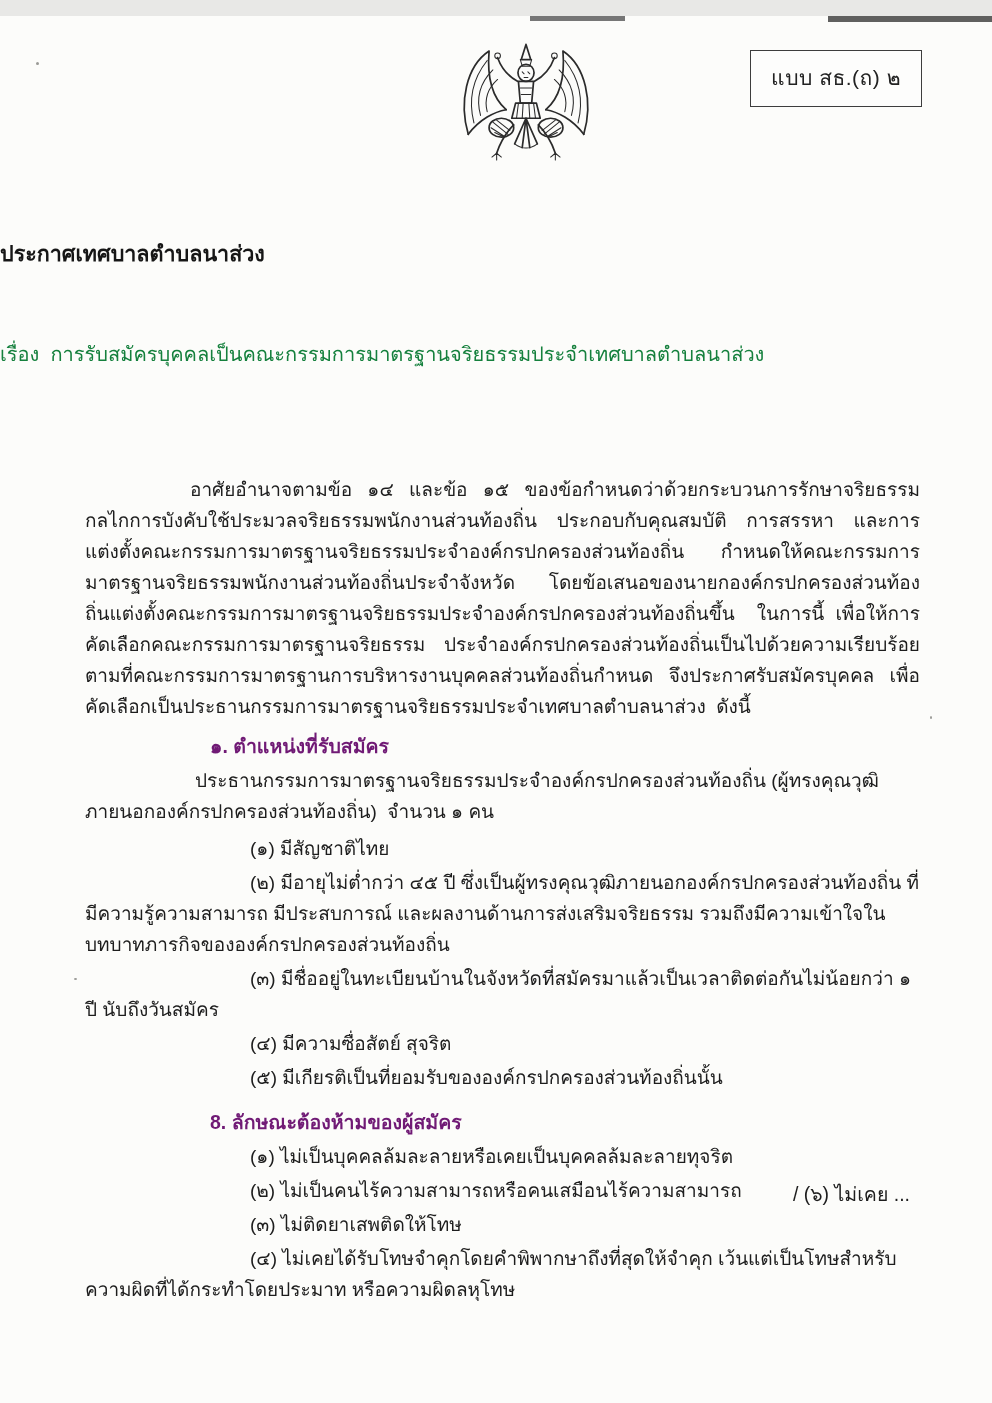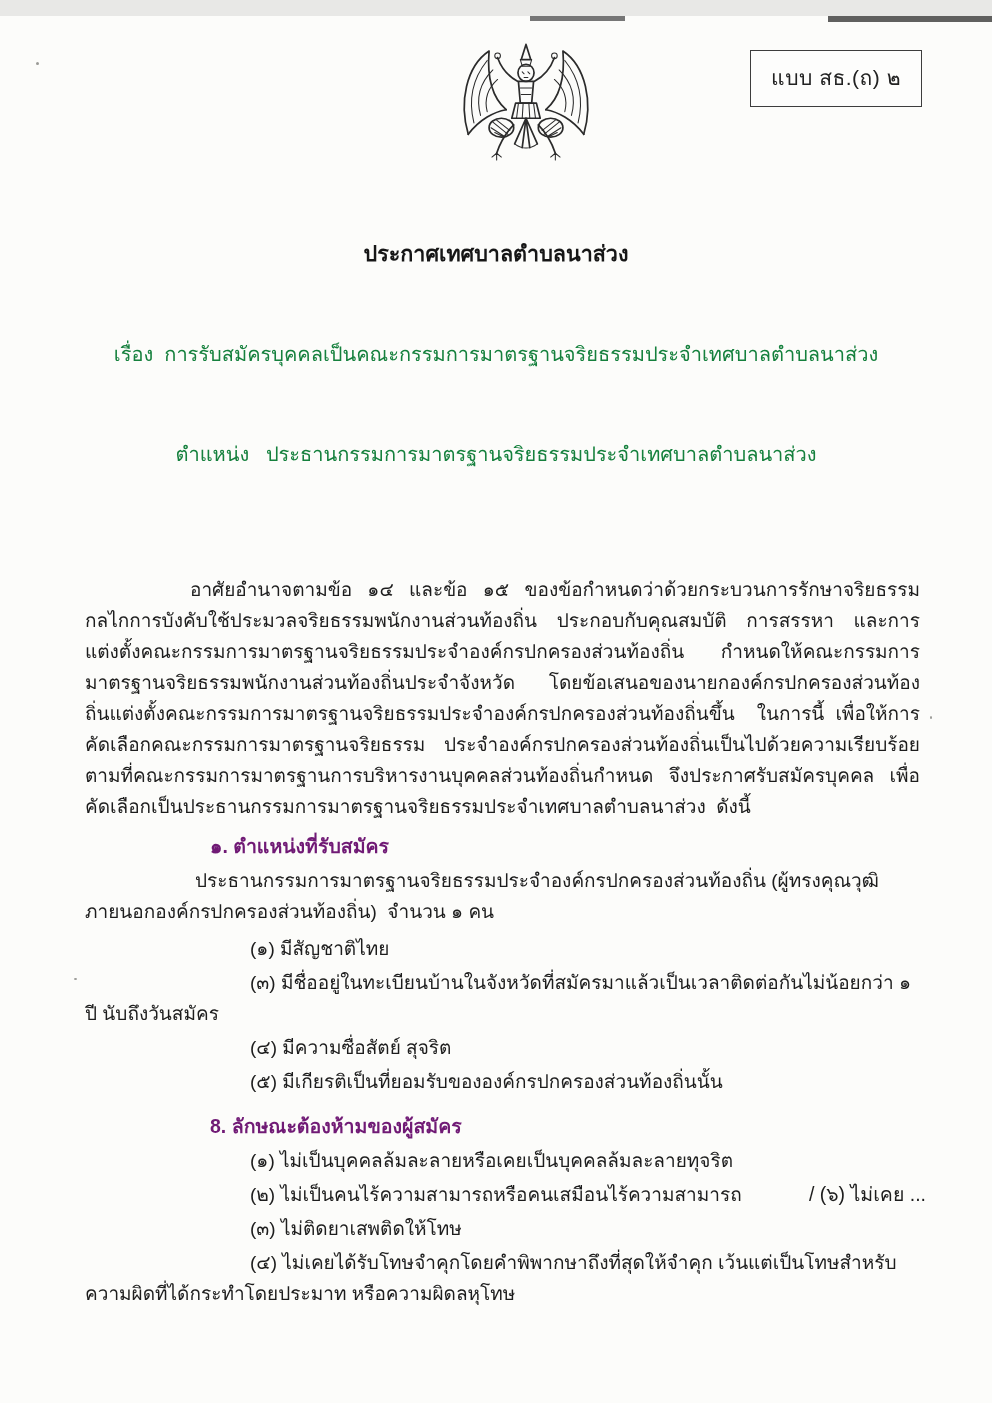--- a/index.html
+++ b/index.html
@@ -32,21 +32,21 @@
   }
 
   .emblem-wrap {
     padding-top: 26px;
     display: flex;
     justify-content: center;
   }
   .emblem-wrap svg { transform: translateX(30px); }
 
   .title-block {
-    text-align: center;
+    text-align: left;
     margin-top: 4px;
     line-height: 33px;
     white-space: pre-wrap;
   }
   .doc-title { font-size: 21.5px; font-weight: bold; color:#161616; }
   .doc-subject, .doc-position { font-size: 20px; color:#15803d; margin-top: 1px; }
 
   .body-text {
     padding: 0 72px 0 85px;
     font-size: 19px;
@@ -72,21 +72,21 @@
     text-indent: 110px;
     white-space: pre-wrap;
   }
   .item {
     margin: 3px 0;
     text-indent: 165px;
     white-space: pre-wrap;
   }
   .footer-note {
     position: absolute;
-    right: 66px;
+    right: 82px;
     top: 1163px;
     font-size: 19.5px;
     color: #1d1d1d;
   }
   svg .ln { fill:none; stroke:#2b2b2b; stroke-width:1.8; stroke-linecap:round; stroke-linejoin:round; }
   svg .thin { stroke-width:1.1; }
 </style>
 </head>
 <body>
 
@@ -148,30 +148,30 @@
       <path class="ln" d="M62,86 C54,94 48,104 44,116"></path>
       <path class="ln thin" d="M44,116 l-5,4 M44,116 l0,7 M44,116 l5,4"></path>
       <path class="ln" d="M88,86 C96,94 102,104 106,116"></path>
       <path class="ln thin" d="M106,116 l-5,4 M106,116 l0,7 M106,116 l5,4"></path>
     </svg>
   </div>
 
   <div class="title-block">
     <div class="doc-title">ประกาศเทศบาลตำบลนาส่วง</div>
     <div class="doc-subject">เรื่อง  การรับสมัครบุคคลเป็นคณะกรรมการมาตรฐานจริยธรรมประจำเทศบาลตำบลนาส่วง</div>
-    <div class="doc-position">ตำแหน่ง   ประธานกรรมการมาตรฐานจริยธรรมประจำเทศบาลตำบลนาส่วง</div>
   </div>
 
   <div class="body-text">
     <p class="intro">อาศัยอำนาจตามข้อ ๑๔ และข้อ ๑๕ ของข้อกำหนดว่าด้วยกระบวนการรักษาจริยธรรม กลไกการบังคับใช้ประมวลจริยธรรมพนักงานส่วนท้องถิ่น  ประกอบกับคุณสมบัติ  การสรรหา  และการแต่งตั้งคณะกรรมการมาตรฐานจริยธรรมประจำองค์กรปกครองส่วนท้องถิ่น    กำหนดให้คณะกรรมการมาตรฐานจริยธรรมพนักงานส่วนท้องถิ่นประจำจังหวัด   โดยข้อเสนอของนายกองค์กรปกครองส่วนท้องถิ่นแต่งตั้งคณะกรรมการมาตรฐานจริยธรรมประจำองค์กรปกครองส่วนท้องถิ่นขึ้น  ในการนี้ เพื่อให้การคัดเลือกคณะกรรมการมาตรฐานจริยธรรม ประจำองค์กรปกครองส่วนท้องถิ่นเป็นไปด้วยความเรียบร้อย  ตามที่คณะกรรมการมาตรฐานการบริหารงานบุคคลส่วนท้องถิ่นกำหนด จึงประกาศรับสมัครบุคคล เพื่อคัดเลือกเป็นประธานกรรมการมาตรฐานจริยธรรมประจำเทศบาลตำบลนาส่วง  ดังนี้</p>
 
     <div class="sec-heading">๑. ตำแหน่งที่รับสมัคร</div>
     <p class="sec-body">ประธานกรรมการมาตรฐานจริยธรรมประจำองค์กรปกครองส่วนท้องถิ่น (ผู้ทรงคุณวุฒิภายนอกองค์กรปกครองส่วนท้องถิ่น)  จำนวน ๑ คน</p>
 
     <p class="item">(๑) มีสัญชาติไทย</p>
+    <p class="item">(๒) มีอายุไม่ต่ำกว่า ๔๕ ปี ซึ่งเป็นผู้ทรงคุณวุฒิภายนอกองค์กรปกครองส่วนท้องถิ่น ที่มีความรู้ความสามารถ มีประสบการณ์ และผลงานด้านการส่งเสริมจริยธรรม รวมถึงมีความเข้าใจในบทบาทภารกิจขององค์กรปกครองส่วนท้องถิ่น</p>
     <p class="item">(๓) มีชื่ออยู่ในทะเบียนบ้านในจังหวัดที่สมัครมาแล้วเป็นเวลาติดต่อกันไม่น้อยกว่า ๑ ปี นับถึงวันสมัคร</p>
     <p class="item">(๔) มีความซื่อสัตย์ สุจริต</p>
     <p class="item">(๕) มีเกียรติเป็นที่ยอมรับขององค์กรปกครองส่วนท้องถิ่นนั้น</p>
 
     <div class="sec-heading gap">8. ลักษณะต้องห้ามของผู้สมัคร</div>
     <p class="item">(๑) ไม่เป็นบุคคลล้มละลายหรือเคยเป็นบุคคลล้มละลายทุจริต</p>
     <p class="item">(๒) ไม่เป็นคนไร้ความสามารถหรือคนเสมือนไร้ความสามารถ</p>
     <p class="item">(๓) ไม่ติดยาเสพติดให้โทษ</p>
     <p class="item">(๔) ไม่เคยได้รับโทษจำคุกโดยคำพิพากษาถึงที่สุดให้จำคุก เว้นแต่เป็นโทษสำหรับความผิดที่ได้กระทำโดยประมาท หรือความผิดลหุโทษ</p>
 

